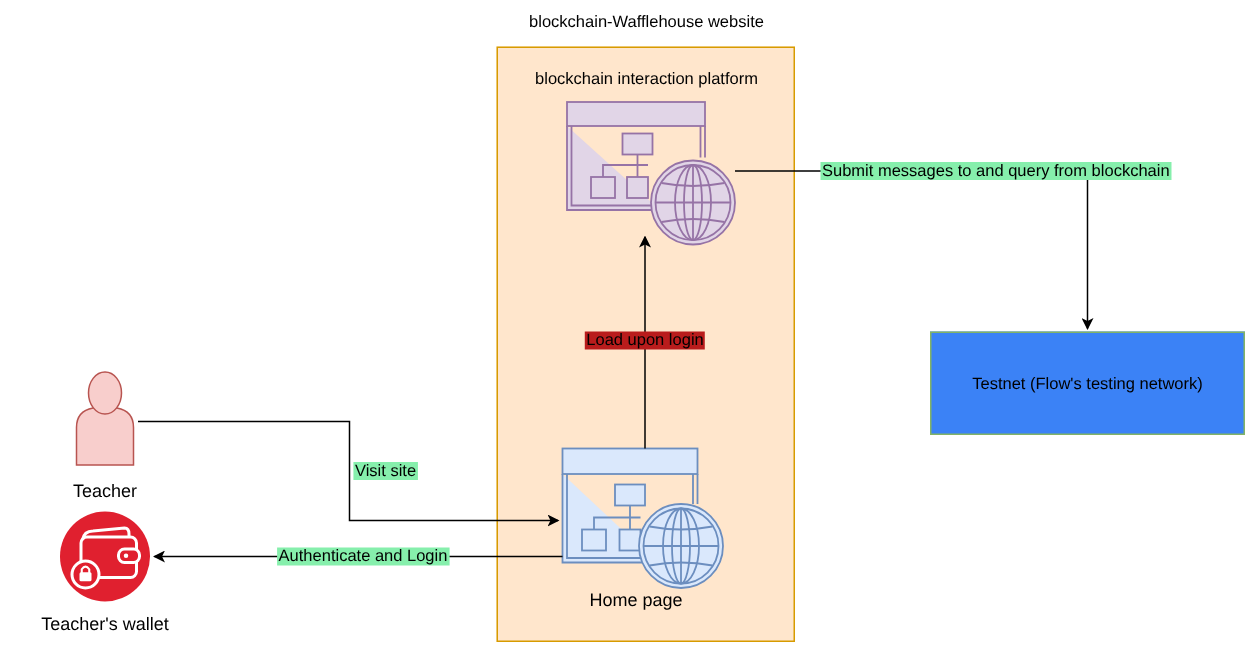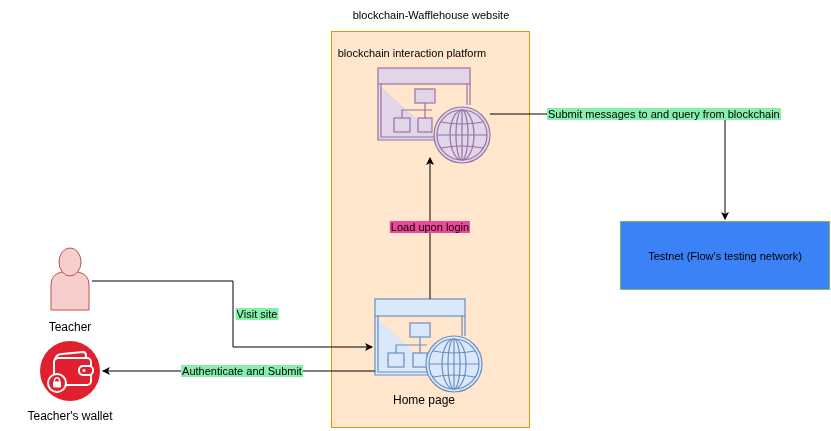--- a/index.html
+++ b/index.html
@@ -7,29 +7,29 @@
          font-family: "Liberation Sans", sans-serif; font-size: 11px; color: #000; }
   .abs { position: absolute; }
   .container { left: 331px; top: 31px; width: 199px; height: 397px;
                background: #ffe6cc; border: 1px solid #d79b00; box-sizing: border-box; }
   .label { position: absolute; white-space: nowrap; font-size: 11px; text-align: center; }
   .center { transform: translateX(-50%); }
   .testnet { left: 620px; top: 221px; width: 210px; height: 69px;
              background: #3b82f6; border: 1px solid #82b366; box-sizing: border-box;
              display: flex; align-items: center; justify-content: center; font-size: 11px; }
   svg.overlay { position: absolute; left: 0; top: 0; }
-  .edge-label-bg { background: #ec4899; padding: 0 1px; }
+  .edge-label-bg { background: #b91c1c; padding: 0 1px; }
   .edge-label-white { background: #86efac; padding: 0 1px; }
 </style>
 </head>
 <body>
 
 <div class="abs label center" style="left:431px; top:9px;">blockchain-Wafflehouse website</div>
 <div class="abs container"></div>
-<div class="abs label center" style="left:412px; top:47px;">blockchain interaction platform</div>
+<div class="abs label center" style="left:431px; top:47px;">blockchain interaction platform</div>
 
 <svg class="overlay" width="831" height="431" viewBox="0 0 831 431">
   <defs>
     <marker id="arrow" markerWidth="8" markerHeight="8" refX="7" refY="4" orient="auto" markerUnits="userSpaceOnUse">
       <path d="M0,0 L8,4 L0,8 L2,4 Z" fill="#000"></path>
     </marker>
   </defs>
 
   <g>
     <g fill="#e1d5e7" stroke="#9673a6" stroke-width="1.2">
@@ -104,21 +104,21 @@
   <g>
     <path d="M430,299 L430,158" fill="none" stroke="#000" stroke-width="1" marker-end="url(#arrow)"></path>
   </g>
 
   <g>
     <path d="M490,114 L725,114 L725,219" fill="none" stroke="#000" stroke-width="1" marker-end="url(#arrow)"></path>
   </g>
 </svg>
 
 <div class="abs label center edge-label-white" style="left:233px; top:308px;margin-left:24px;">Visit site</div>
-<div class="abs label center edge-label-white" style="left:242px; top:365px;">Authenticate and Submit</div>
+<div class="abs label center edge-label-white" style="left:242px; top:365px;">Authenticate and Login</div>
 <div class="abs label center edge-label-bg" style="left:430px; top:221px;">Load upon login</div>
 <div class="abs label edge-label-white" style="left:547px; top:108px;">Submit messages to and query from blockchain</div>
 
 <div class="abs label center" style="left:424px; top:393px; font-size:12px;">Home page</div>
 <div class="abs label center" style="left:70px; top:320px; font-size:12px;">Teacher</div>
 <div class="abs label center" style="left:70px; top:409px; font-size:12px;">Teacher's wallet</div>
 
 <div class="abs testnet">
   <span>Testnet (Flow's testing network)</span>
 </div>

